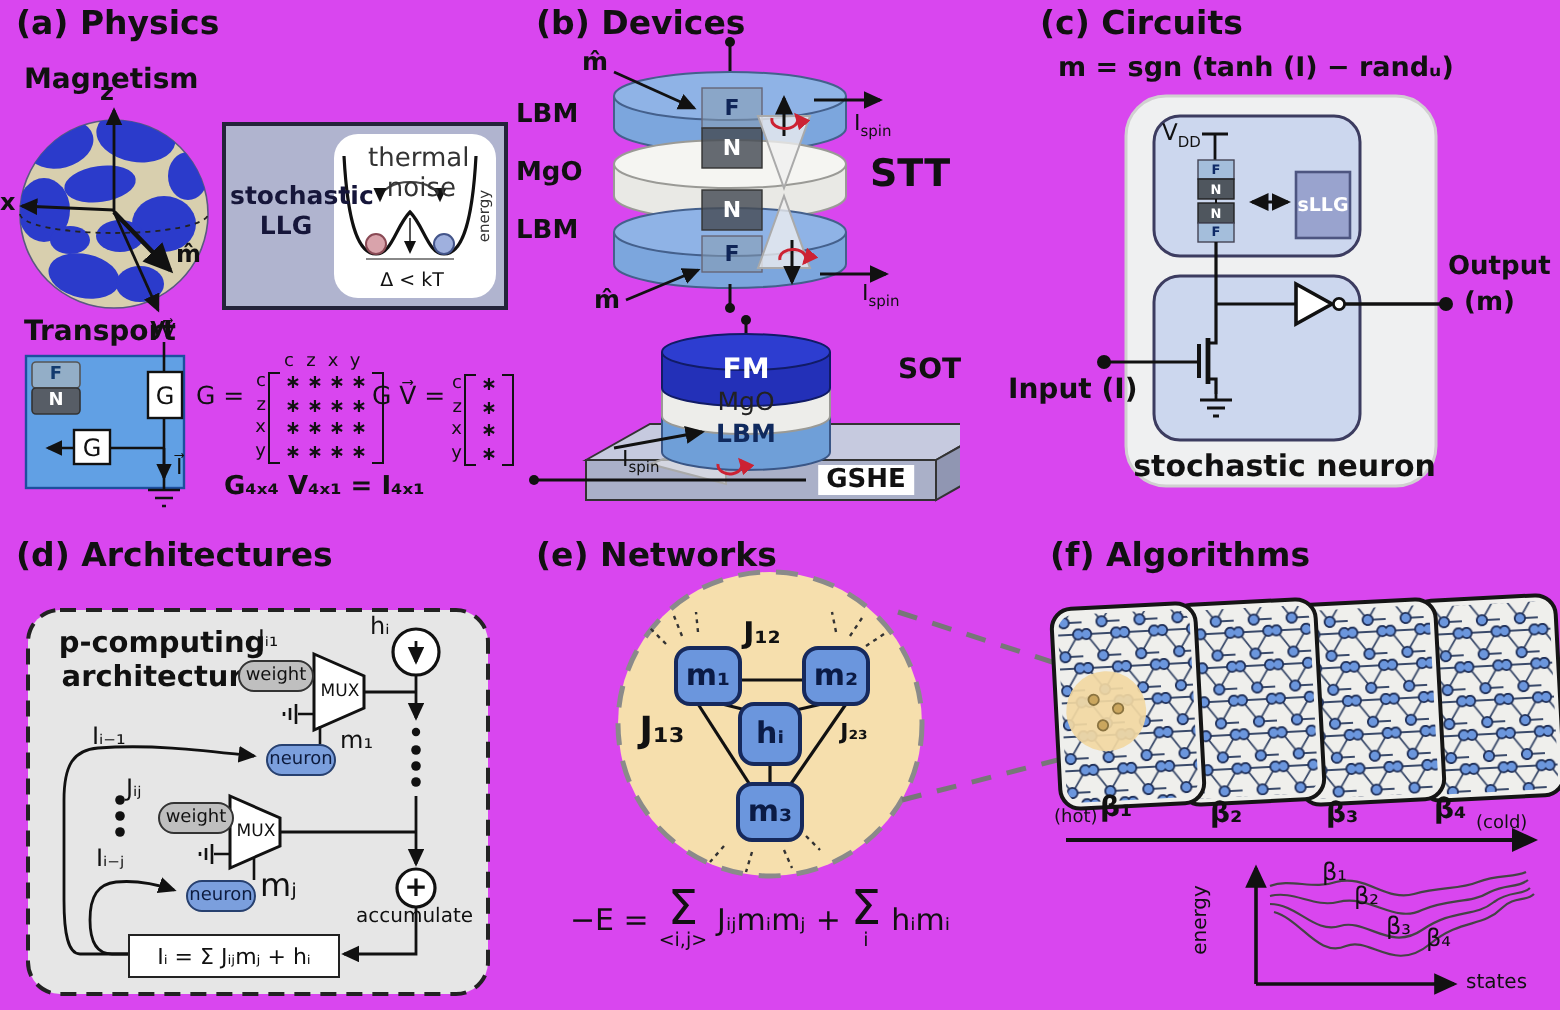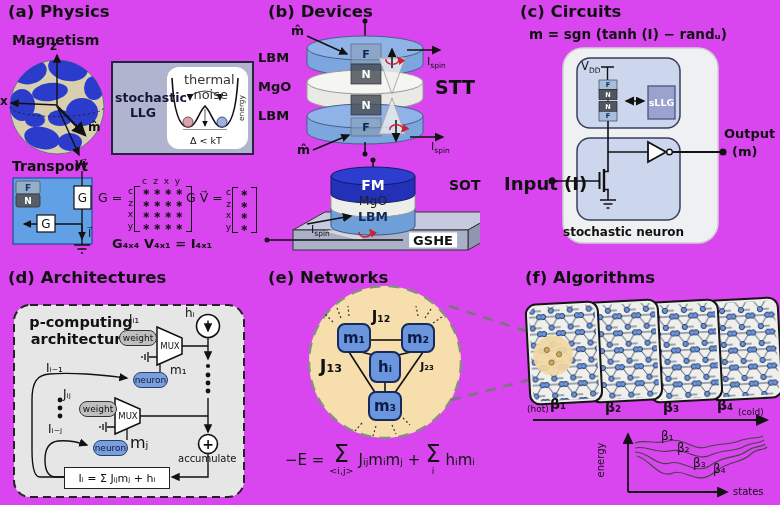--- a/index.html
+++ b/index.html
@@ -292,24 +292,24 @@
       <circle cx="243" cy="152" r="3.5" fill="#111"></circle>
     </svg>
     <div class="lbl title" style="left:40px;top:4px">(c) Circuits</div>
     <div class="lbl sb" style="left:49px;top:28px;width:200px;font-size:13.5px">m = sgn (tanh (I) − randᵤ)</div>
     <span class="lbl" style="left:101px;top:61px;font-size:11.5px"><span>V</span><span class="sub">DD</span></span>
     <span class="lbl b ctr" style="left:128px;top:85px;font-size:6.5px;color:#0f2a66">F</span>
     <span class="lbl b ctr" style="left:128px;top:94.5px;font-size:6.5px;color:#fff">N</span>
     <span class="lbl b ctr" style="left:128px;top:106.5px;font-size:6.5px;color:#fff">N</span>
     <span class="lbl b ctr" style="left:128px;top:116px;font-size:6.5px;color:#0f2a66">F</span>
     <span class="lbl b ctr" style="left:181.5px;top:102.5px;font-size:9.5px;color:#fff">sLLG</span>
-    <span class="lbl b" style="left:24px;top:175px;font-size:18px">Input (I)</span>
+    <span class="lbl b" style="left:24px;top:188px;font-size:14px">Input (I)</span>
     <span class="lbl b" style="left:244px;top:127px;font-size:13px">Output</span>
     <span class="lbl b" style="left:252px;top:145px;font-size:13px">(m)</span>
-    <div class="lbl b" style="left:83px;top:226px;width:155px;text-align:left;font-size:12px">stochastic neuron</div>
+    <div class="lbl b" style="left:83px;top:226px;width:155px;text-align:right;font-size:15px">stochastic neuron</div>
   </div>
 
   <div class="panel" style="left:0;top:262px;width:255px;height:243px">
     <svg width="255" height="243" viewBox="0 0 255 243">
       <defs>
         <marker id="mD" markerWidth="7" markerHeight="7" refX="5.5" refY="3" orient="auto">
             <path d="M0,0 L6.5,3 L0,6 z" fill="#111"></path>
           </marker>
       </defs>
       <rect x="14" y="43" width="230" height="192" rx="16" fill="#e6e6e6" stroke="#222" stroke-width="2" stroke-dasharray="8,5"></rect>

